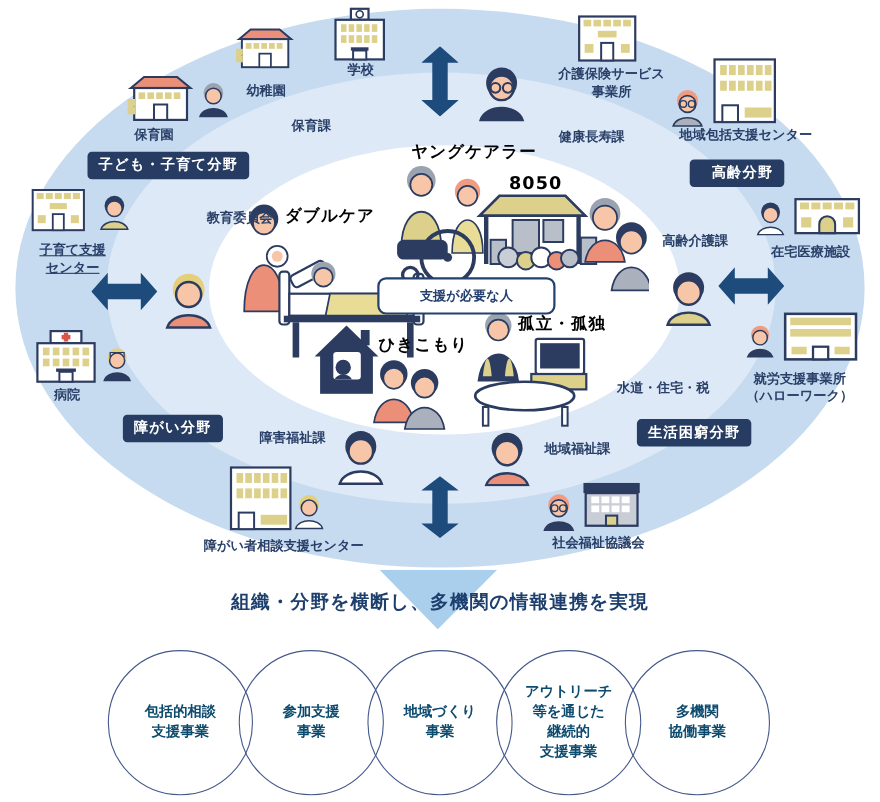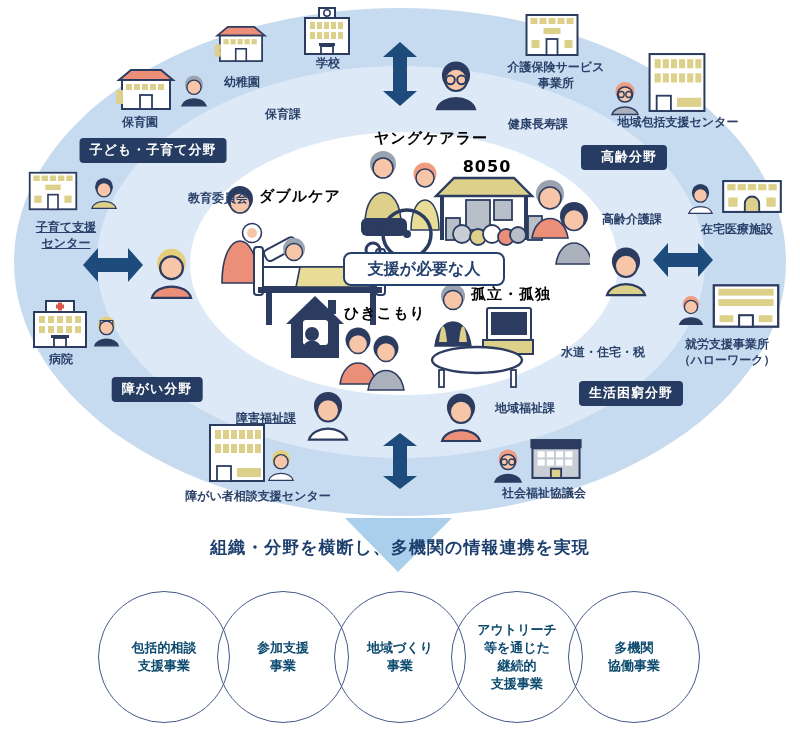--- a/index.html
+++ b/index.html
@@ -21,21 +21,21 @@
     font-size:13px;font-weight:bold;padding:3px 10px 4px;border-radius:4px;
     white-space:nowrap;z-index:7;letter-spacing:1px;
   }
   .issue{
     position:absolute;transform:translateX(-50%);color:#000000;font-weight:bold;
     font-size:15px;white-space:nowrap;z-index:6;letter-spacing:1px;
   }
   .needs-box{
     position:absolute;left:343px;top:252px;width:158px;height:30px;background:#fff;
     border:2px solid #23406e;border-radius:8px;display:flex;align-items:center;justify-content:center;
-    font-size:16px;font-weight:bold;color:#23406e;z-index:8;white-space:nowrap;
+    font-size:12px;font-weight:bold;color:#23406e;z-index:8;white-space:nowrap;
   }
   .scene{position:absolute;z-index:4;}
   .icon{position:absolute;z-index:5;}
   
   .person .face{fill:#f7c6a8;stroke:#2c3c60;stroke-width:1.5;}
   .person .hair{fill:#2c3c60;}
   .person .shirt{fill:#ec8f79;stroke:#2c3c60;stroke-width:1.5;}
   .hair-gray .hair{fill:#9aa3b0;}
   .hair-blonde .hair{fill:#e4cf7d;}
   .hair-salmon .hair{fill:#ef9c82;}
@@ -86,21 +86,21 @@
       <path d="M17,0 L34,13 L24,13 L24,43 L34,43 L17,56 L0,43 L10,43 L10,13 L0,13 Z"></path>
     </svg>
   <svg class="arrow" style="left:83px;top:248px;" width="60" height="34" viewBox="0 0 60 34">
       <path d="M0,17 L15,0 L15,10 L45,10 L45,0 L60,17 L45,34 L45,24 L15,24 L15,34 Z"></path>
     </svg>
   <svg class="arrow" style="left:653px;top:243px;" width="60" height="34" viewBox="0 0 60 34">
       <path d="M0,17 L15,0 L15,10 L45,10 L45,0 L60,17 L45,34 L45,24 L15,24 L15,34 Z"></path>
     </svg>
 
   <div class="badge" style="left:153px;top:138px;">子ども・子育て分野</div>
-  <div class="badge" style="left:624px;top:145px;padding-left:20px;">高齢分野</div>
+  <div class="badge" style="left:670px;top:145px;padding-left:20px;">高齢分野</div>
   <div class="badge" style="left:157px;top:377px;">障がい分野</div>
   <div class="badge" style="left:631px;top:381px;">生活困窮分野</div>
 
   <svg class="icon bld" style="left:113px;top:67px;" width="66" height="44" viewBox="0 0 66 44">
     <path class="roof" d="M6,13 L18,3 H48 L60,13 Z"></path>
     <rect class="body" x="9" y="13" width="48" height="29"></rect>
     <rect class="win" x="13" y="17" width="6" height="6"></rect>
       <rect class="win" x="21" y="17" width="6" height="6"></rect>
       <rect class="win" x="29" y="17" width="6" height="6"></rect>
       <rect class="win" x="37" y="17" width="6" height="6"></rect>
@@ -299,21 +299,21 @@
     <rect class="win" x="6" y="14" width="48" height="6"></rect>
     <rect class="door" x="24" y="28" width="12" height="10"></rect>
     <rect class="win" x="7" y="28" width="12" height="6"></rect>
       <rect class="win" x="41" y="28" width="12" height="6"></rect>
   </svg>
   <div class="lbl" style="left:727px;top:337px;">
     <span>就労支援事業所</span>
     <span>（ハローワーク）</span>
   </div>
 
-  <div class="lbl" style="left:266px;top:411px;text-decoration:underline;">障害福祉課</div>
+  <div class="lbl" style="left:266px;top:391px;">障害福祉課</div>
   <svg class="person icon shirt-white" style="left:306px;top:389px;" width="44" height="53" viewBox="0 0 30 33">
     <circle class="hair" cx="15" cy="10" r="9.6"></circle>
       <circle class="face" cx="15" cy="13" r="7.6"></circle>
       <path class="shirt" d="M2,33 C5,23 25,23 28,33 Z"></path>
   </svg>
 
   <div class="lbl" style="left:525px;top:401px;">地域福祉課</div>
   <svg class="person icon" style="left:439px;top:392px;" width="44" height="50" viewBox="0 0 30 33">
     <circle class="hair" cx="15" cy="10" r="9.6"></circle>
       <circle class="face" cx="15" cy="13" r="7.6"></circle>

